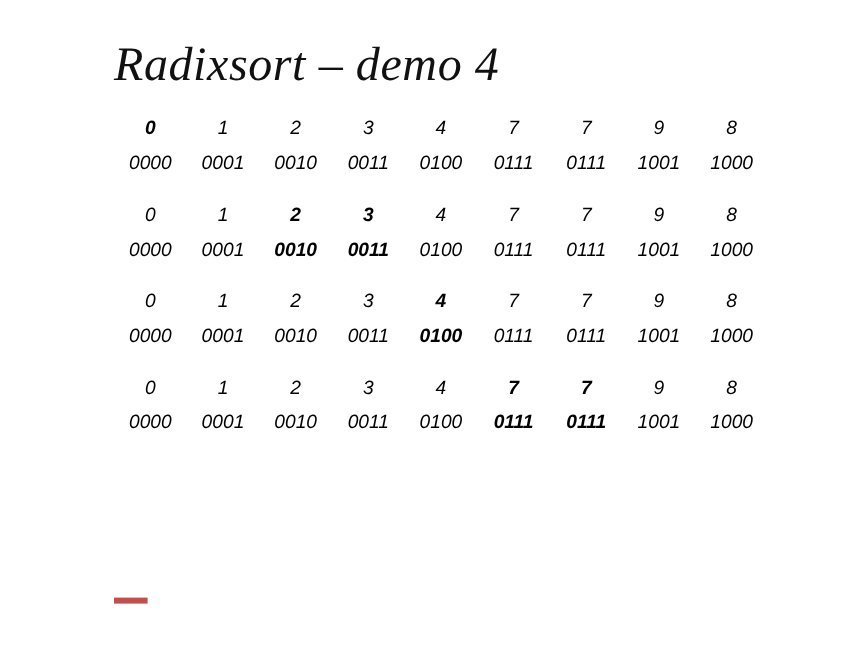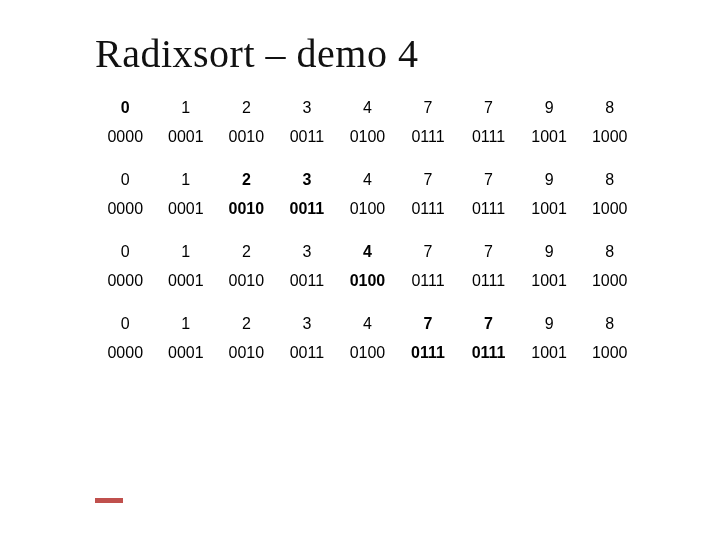--- a/index.html
+++ b/index.html
@@ -10,20 +10,21 @@
     background: #ffffff;
     font-family: "Times New Roman", Times, serif;
     color: #000000;
   }
   .slide {
     position: relative;
     width: 704px;
     height: 540px;
     box-sizing: border-box;
     padding: 30px 30px 30px 95px;
+    font-style: italic;
   }
   .title {
     font-size: 40px;
     font-weight: normal;
     margin: 0 0 14px 0;
     color: #111;
     letter-spacing: 0.5px;
   }
   .accent-bar {
     position: absolute;

